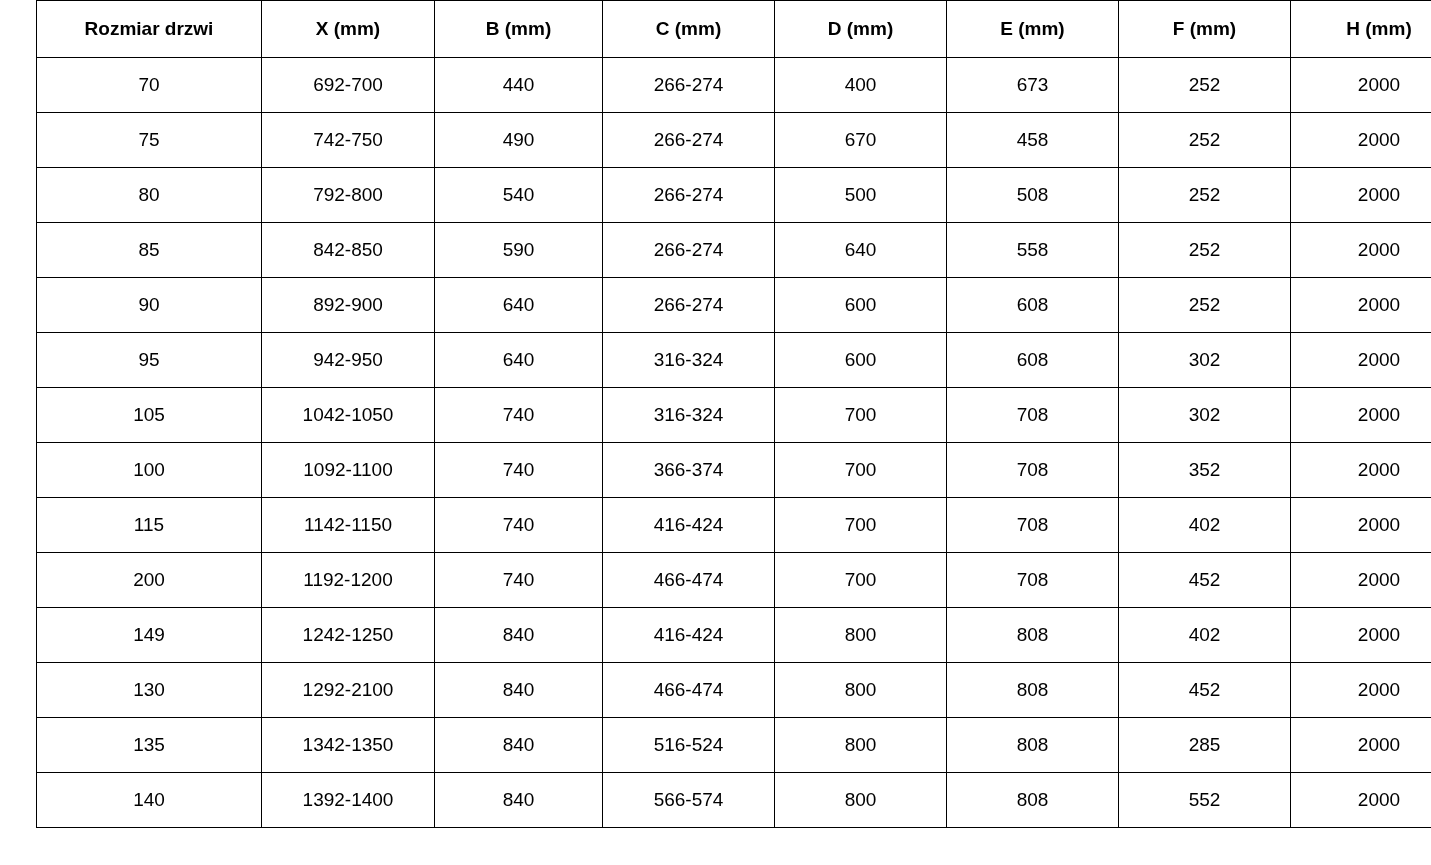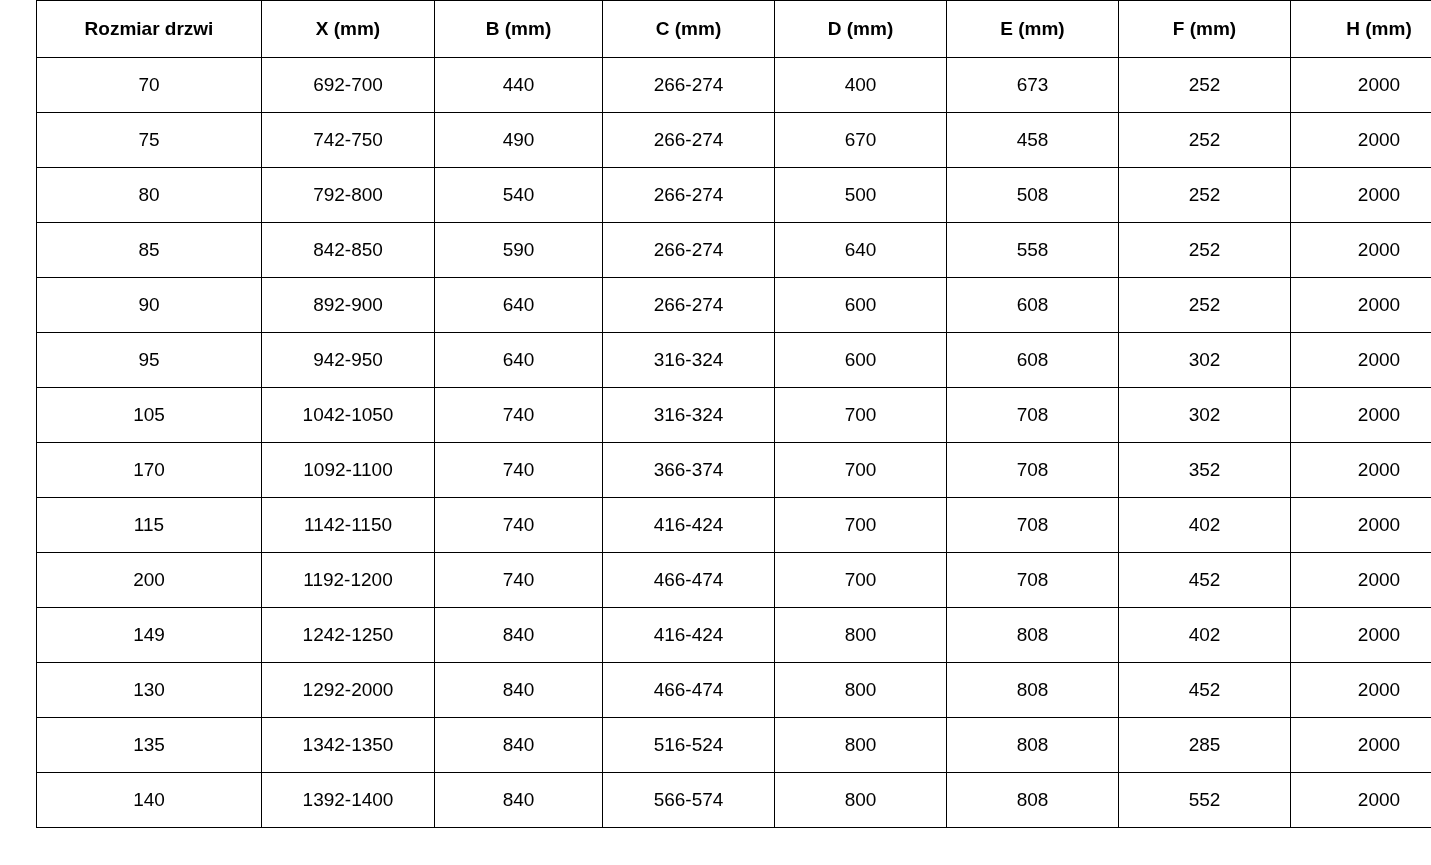--- a/index.html
+++ b/index.html
@@ -145,21 +145,21 @@
           <td>105</td>
           <td>1042-1050</td>
           <td>740</td>
           <td>316-324</td>
           <td>700</td>
           <td>708</td>
           <td>302</td>
           <td>2000</td>
         </tr>
         <tr>
-          <td>170</td>
+          <td>100</td>
           <td>1092-1100</td>
           <td>740</td>
           <td>366-374</td>
           <td>700</td>
           <td>708</td>
           <td>352</td>
           <td>2000</td>
         </tr>
         <tr>
           <td>115</td>
@@ -186,21 +186,21 @@
           <td>1242-1250</td>
           <td>840</td>
           <td>416-424</td>
           <td>800</td>
           <td>808</td>
           <td>402</td>
           <td>2000</td>
         </tr>
         <tr>
           <td>130</td>
-          <td>1292-2000</td>
+          <td>1292-2100</td>
           <td>840</td>
           <td>466-474</td>
           <td>800</td>
           <td>808</td>
           <td>452</td>
           <td>2000</td>
         </tr>
         <tr>
           <td>135</td>
           <td>1342-1350</td>

